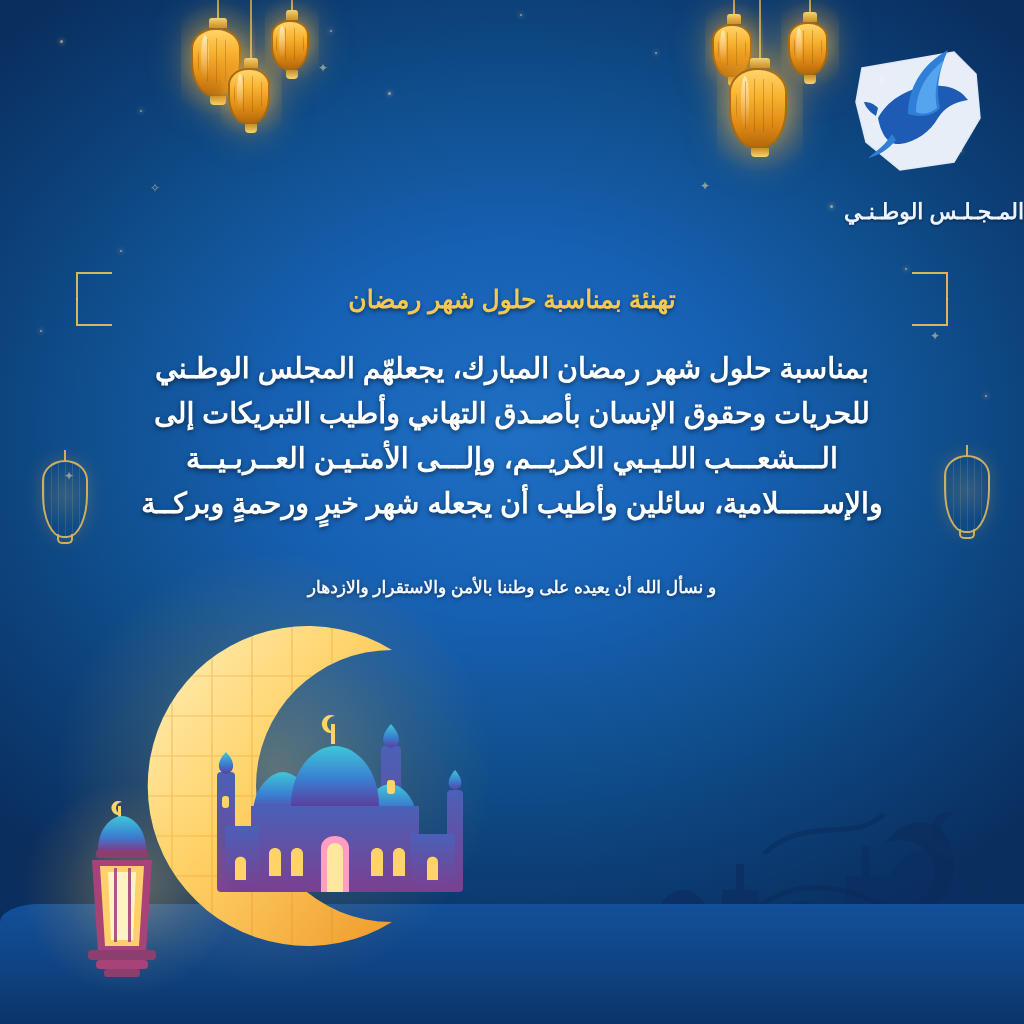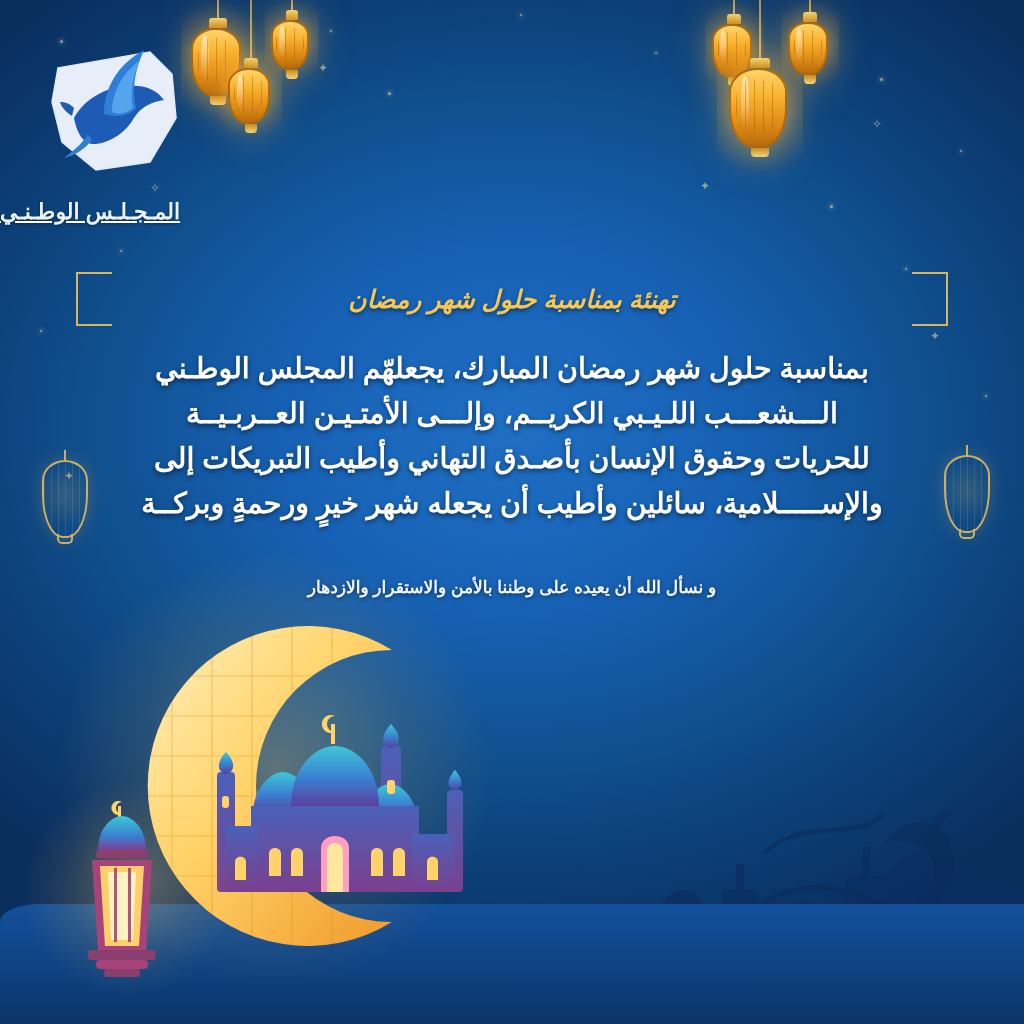--- a/index.html
+++ b/index.html
@@ -72,42 +72,41 @@
   }
   .lantern .ribs{
     position:absolute; inset:12% 10% 18% 10%;
     background:
       repeating-linear-gradient(90deg, rgba(140,80,10,.35) 0 1px, rgba(0,0,0,0) 1px 9px);
     border-radius:40%;
   }
 
   
   .logo-wrap {
-    position:absolute; left:0; right:0; top:22px; text-align:left;text-decoration:underline;
+    position:absolute; left:0; right:0; top:22px; text-align:right;
   }
   .logo-mark { width:220px; height:165px; display:inline-block; }
   .logo-text1 {
     margin-top:8px; font-size:22px; font-weight:bold; letter-spacing:2px;
     color:#eaf3ff; text-shadow:0 1px 3px rgba(0,0,0,.45);
   }
   .logo-text2 {
     margin-top:4px; font-size:16px; font-weight:bold; color:#eaf3ff;
     text-shadow:0 1px 3px rgba(0,0,0,.45);
   }
 
   
   .headline-wrap {
     position:absolute; top:272px; left:76px; right:76px; height:54px;
   }
   .headline {
     text-align:center; font-size:25px; font-weight:bold;
     color:#f6c752; letter-spacing:.5px;
     text-shadow:0 2px 4px rgba(0,0,0,.45);
     line-height:54px;
-    font-style:italic;
   }
   .corner { position:absolute; width:34px; height:26px; border:2px solid #f0c05a; opacity:.9; }
   .corner.tl { top:0; left:0; border-right:none; border-bottom:none; }
   .corner.tr { top:0; right:0; border-left:none; border-bottom:none; }
   .corner.bl { bottom:0; left:0; border-right:none; border-top:none; }
   .corner.br { bottom:0; right:0; border-left:none; border-top:none; }
 
   
   .body-text {
     position:absolute; top:346px; left:100px; right:100px;
@@ -278,22 +277,22 @@
   <div class="headline-wrap">
     <div class="corner tl"></div>
     <div class="corner tr"></div>
     <div class="corner bl"></div>
     <div class="corner br"></div>
     <div class="headline">تهنئة بمناسبة حلول شهر رمضان</div>
   </div>
 
   <div class="body-text">
     <div class="line">بمناسبة حلول شهر رمضان المبارك، يجعلهّم المجلس الوطـني</div>
+    <div class="line">للحريات وحقوق الإنسان بأصـدق التهاني وأطيب التبريكات إلى</div>
     <div class="line">الـــشعـــب اللـيـبي الكريــم، وإلـــى الأمتـيـن العــربـيــة</div>
-    <div class="line">للحريات وحقوق الإنسان بأصـدق التهاني وأطيب التبريكات إلى</div>
     <div class="line">والإســـــلامية، سائلين وأطيب أن يجعله شهر خيرٍ ورحمةٍ وبركــة</div>
   </div>
 
   <div class="dua">
     <div>و نسأل الله أن يعيده على وطننا بالأمن والاستقرار والازدهار</div>
   </div>
 
   <div class="side-lantern" style="right:34px; top:455px;"></div>
   <div class="side-lantern" style="left:42px; top:460px;"></div>
 

